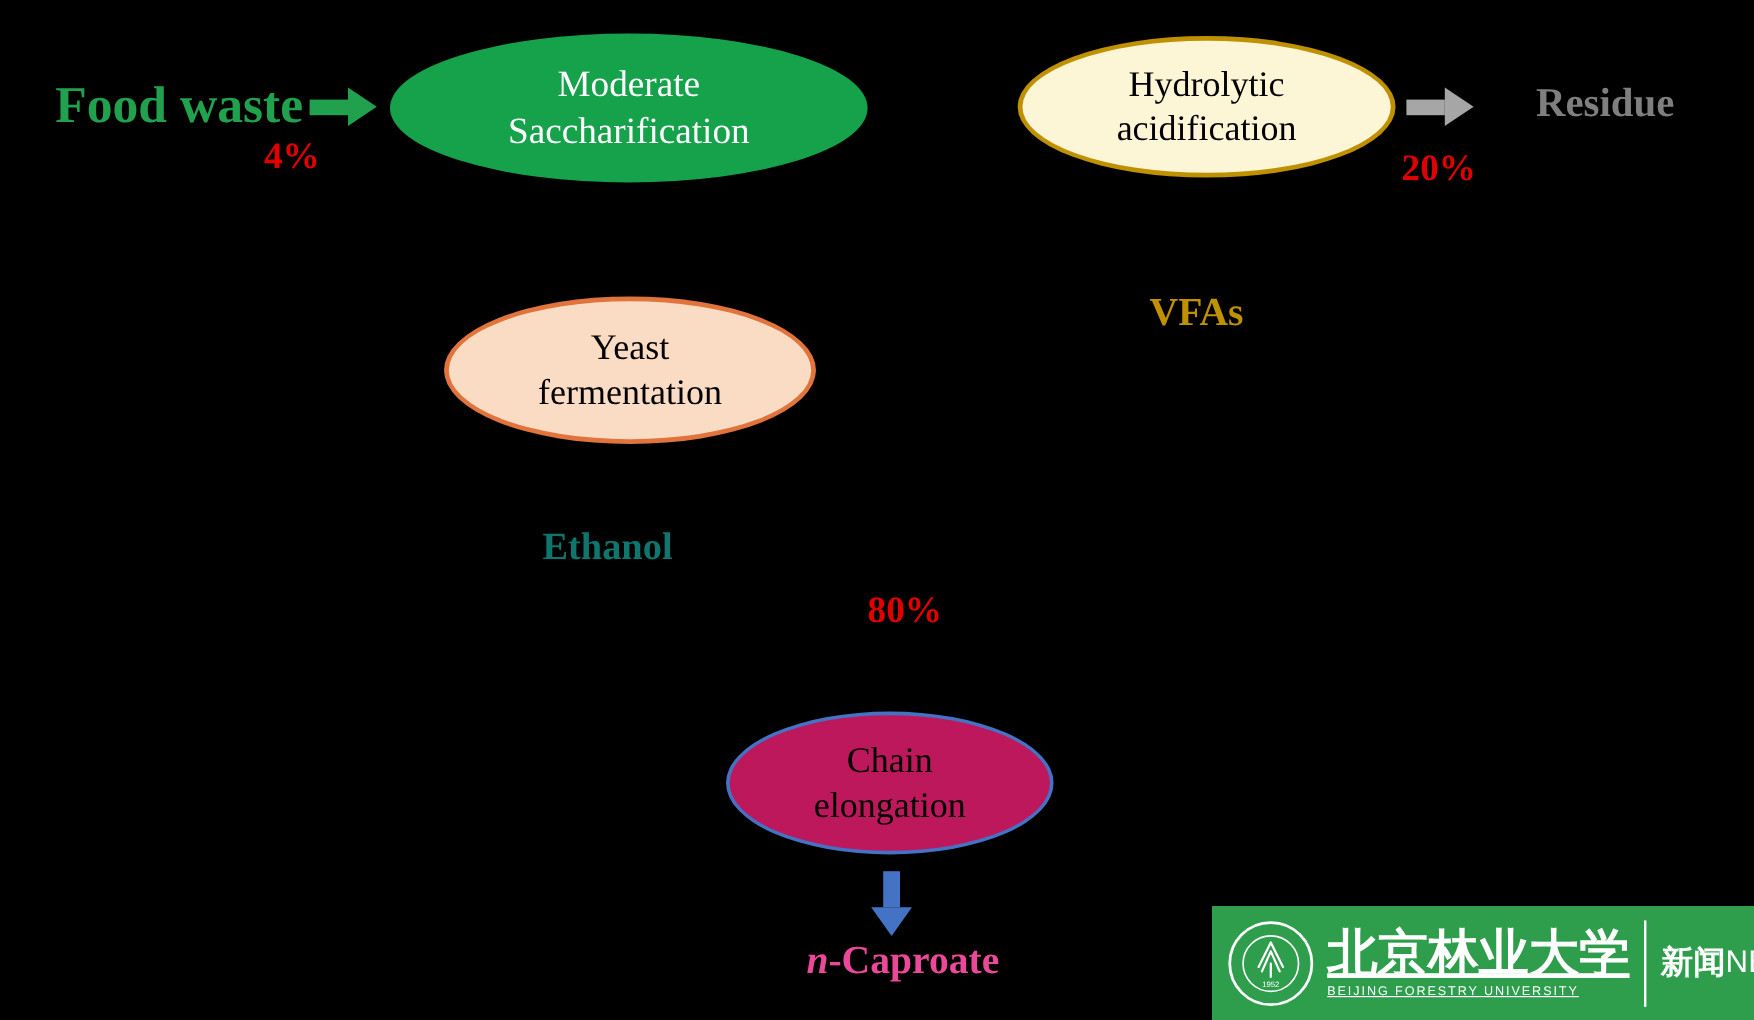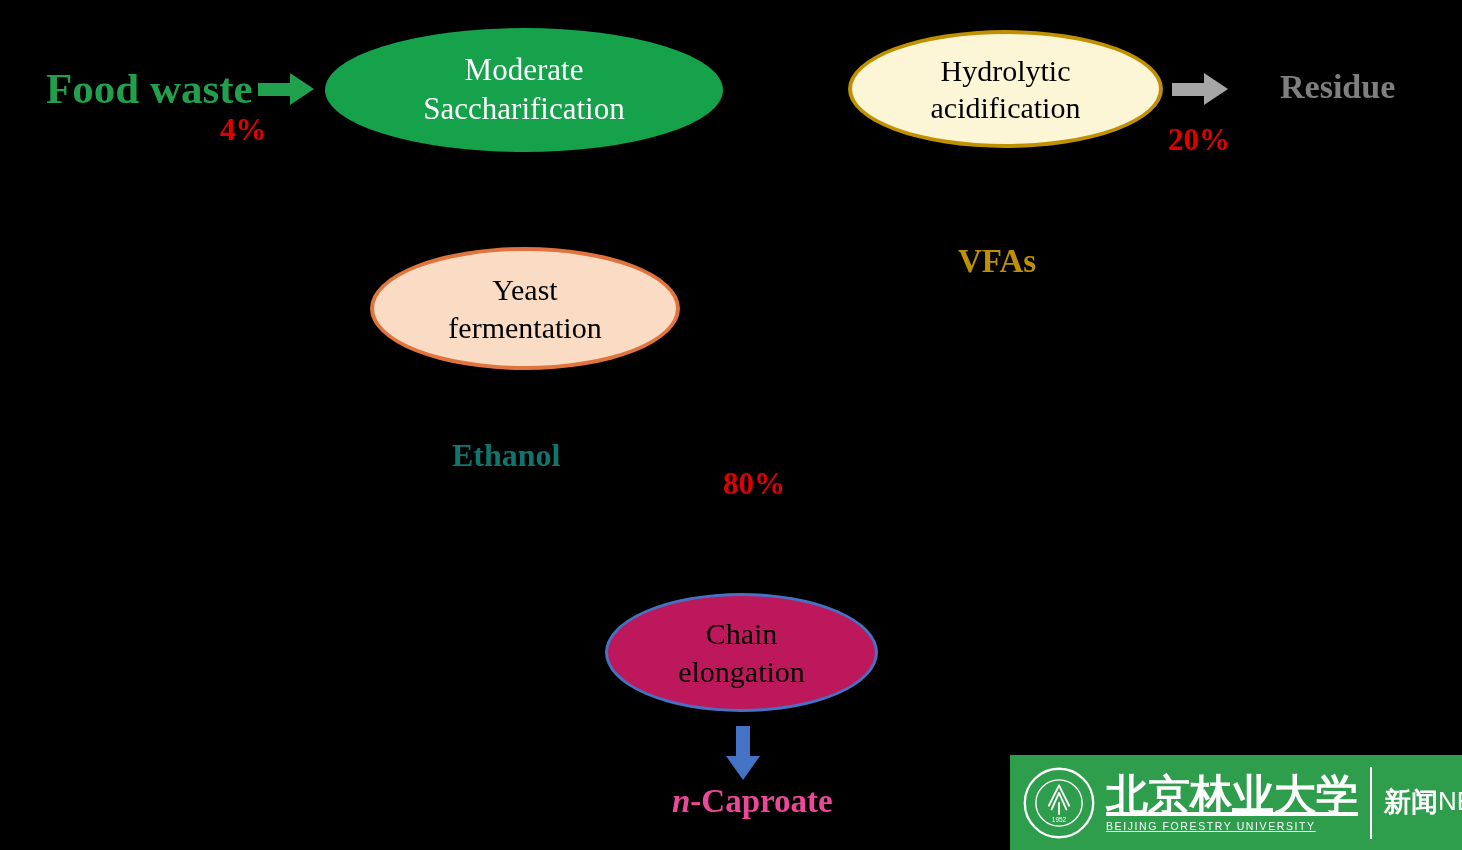--- a/index.html
+++ b/index.html
@@ -85,21 +85,21 @@
 
   <div class="lbl gold-text" style="left:958px;top:211px;margin-top:32px;">VFAs</div>
 
   <div class="ellipse node-orange" style="left:370px;top:247px;width:302px;height:115px;">
     <span class="line">Yeast</span>
     <span class="line">fermentation</span>
   </div>
 
   <div class="lbl orange-text" style="left:452px;top:437px;">Ethanol</div>
 
-  <div class="lbl red-text" style="left:723px;top:466px;">80%</div>
+  <div class="lbl red-text" style="left:723px;top:490px;">80%</div>
 
   <div class="ellipse node-blue" style="left:605px;top:593px;width:267px;height:113px;">
     <span class="line">Chain</span>
     <span class="line">elongation</span>
   </div>
 
   <div class="arrow-down" style="left:726px;top:726px;">
     <div class="shaft"></div>
     <div class="head"></div>
   </div>

